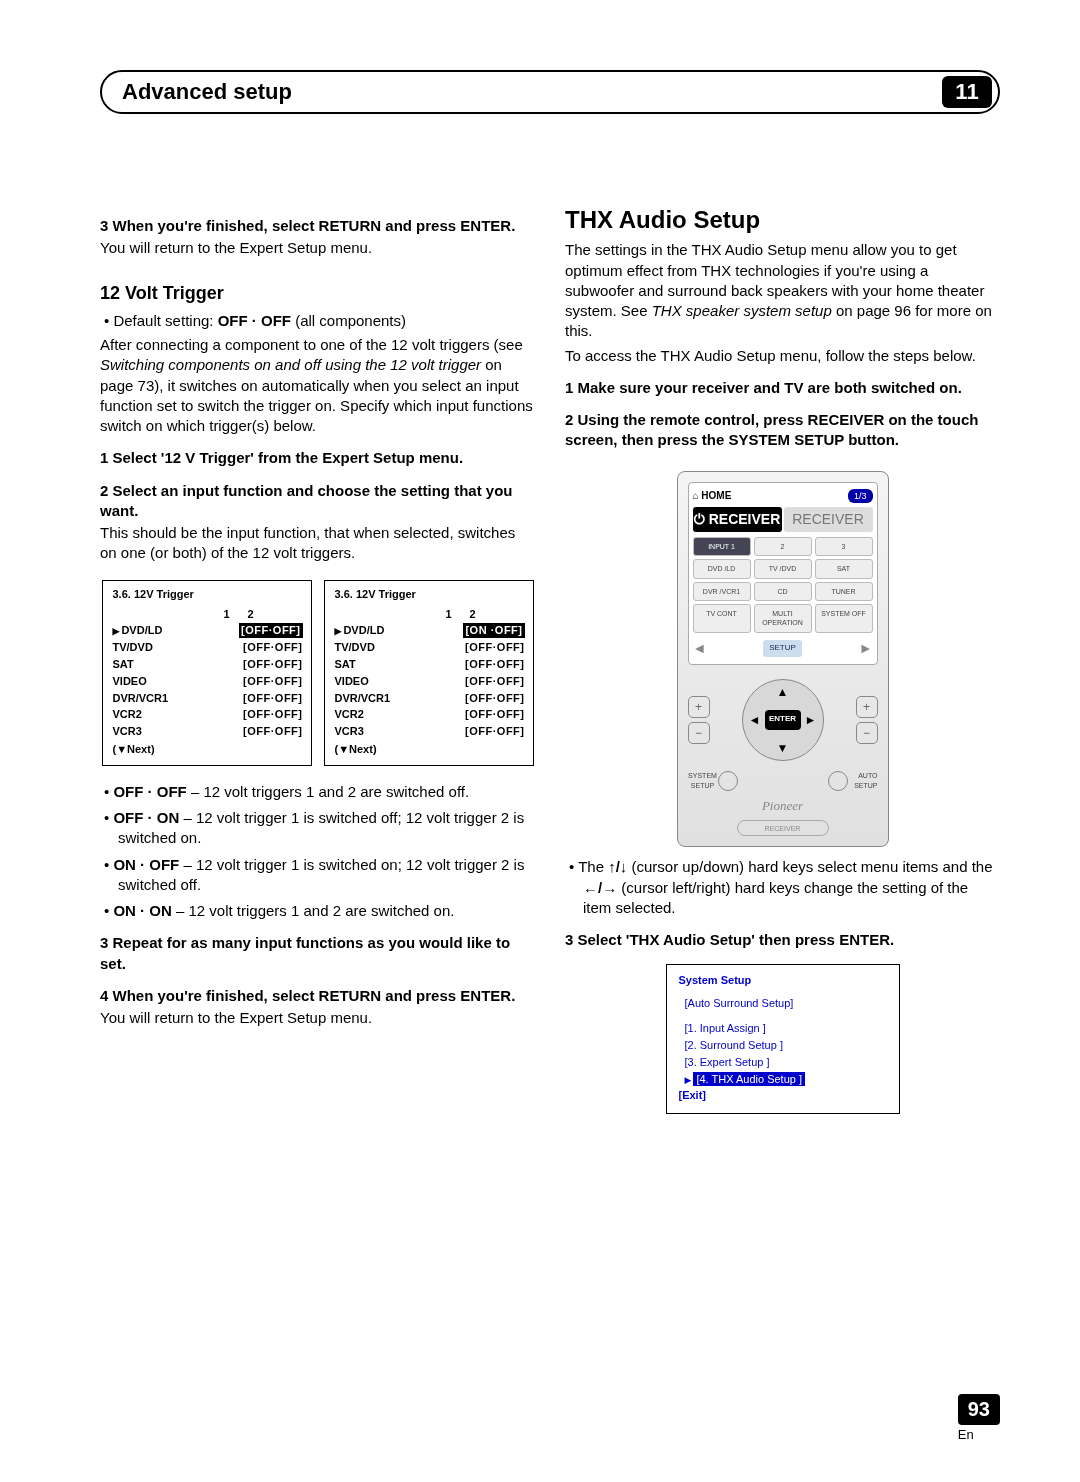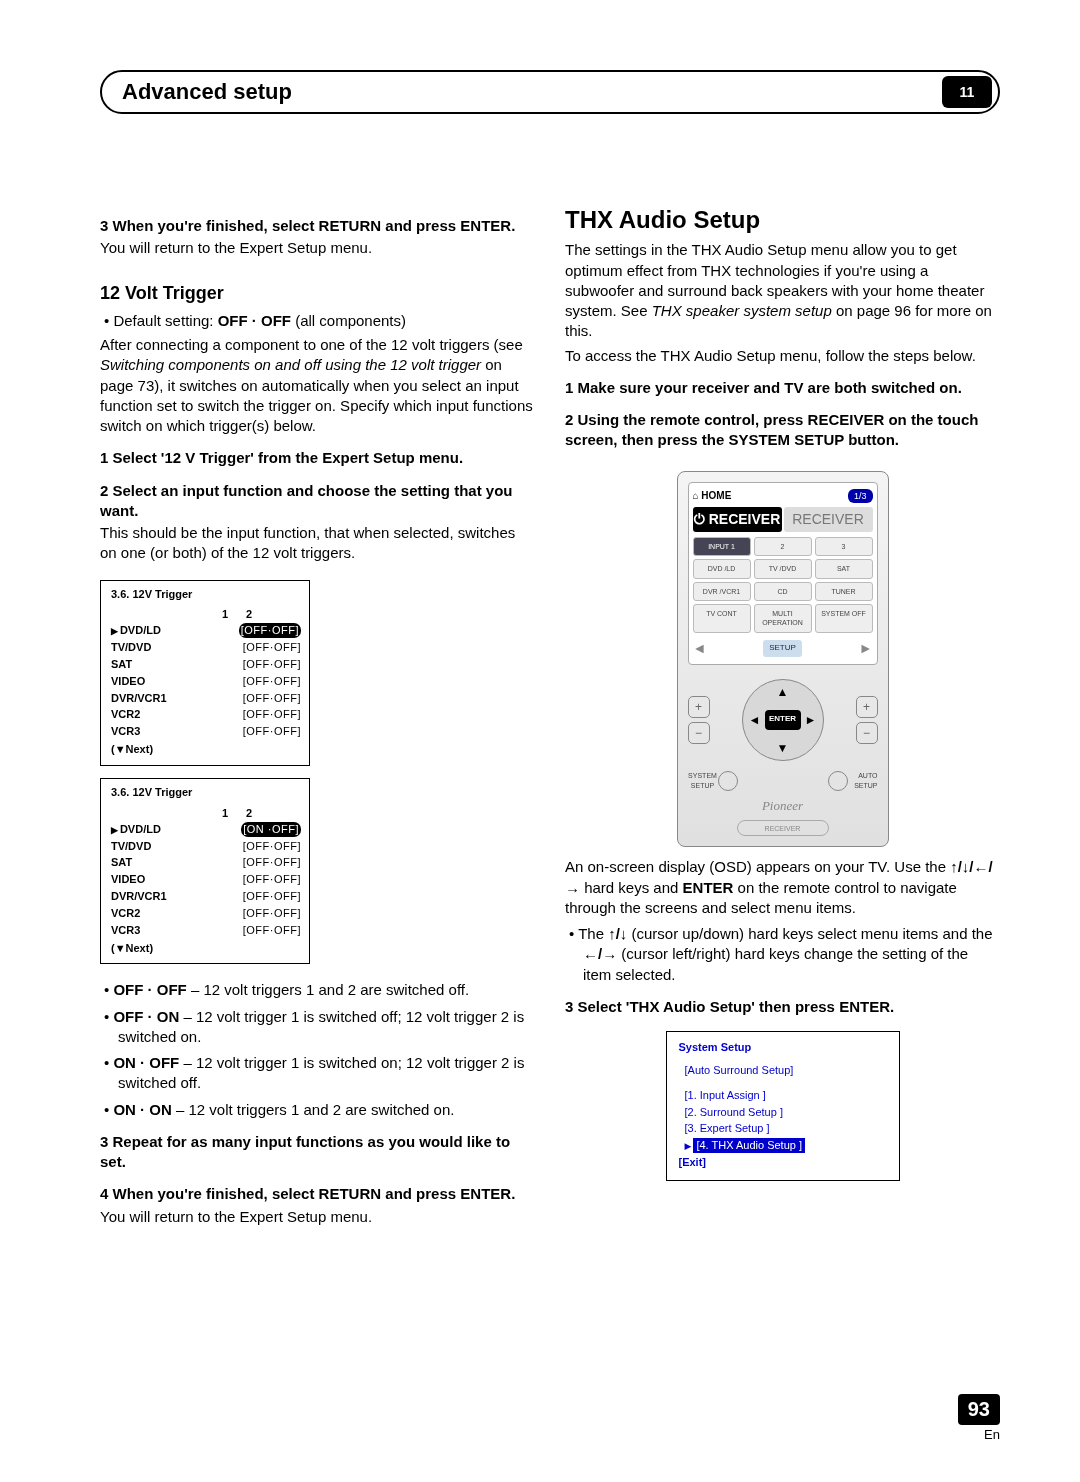--- a/index.html
+++ b/index.html
@@ -1,41 +1,41 @@
 <!DOCTYPE html>
 <html><head>
 <meta charset="utf-8">
 <style>
   body { margin:0; padding:0; background:#fff; font-family: Arial, Helvetica, sans-serif; color:#000; }
   .page { width:1080px; height:1482px; margin:0 auto; position:relative; padding:70px 80px 0 100px; box-sizing:border-box; }
   .header-row { display:flex; align-items:center; border:2px solid #000; border-radius:28px; height:40px; padding:0 6px 0 20px;gap:41px; }
   .header-title { font-weight:bold; font-size:22px; flex:1; }
-  .header-badge { background:#000; color:#fff; width:50px; height:32px; border-radius:6px; display:flex; align-items:center; justify-content:center; font-weight:bold; font-size:14px; }
+  .header-badge { background:#000; color:#fff; width:50px; height:32px; border-radius:6px; display:flex; align-items:center; justify-content:center; font-weight:bold; font-size:22px; }
   .columns { display:flex; margin-top:90px; gap:30px; }
   .col { width:50%; font-size:15px; line-height:1.35; }
   .bold { font-weight:bold; }
   .h2 { font-weight:bold; font-size:18px; margin-top:22px; }
   .h1 { font-weight:bold; font-size:24px; color:#000; }
   .italic { font-style:italic; }
   .bullet { padding-left:18px; text-indent:-14px; margin-top:6px; }
   .bullet:before { content:"• "; }
   .para { margin-top:4px; }
   .step { font-weight:bold; margin-top:12px; }
   .step-body { font-weight:normal; }
   .small-para { margin-top:2px; }
   
-  .osd-pair { display:flex; gap:12px; justify-content:center; margin:16px 0;flex-direction:column; }
+  .osd-pair { display:flex; gap:12px; justify-content:center; margin:16px 0; }
   .osd-box { border:1px solid #000; width:190px; padding:6px 8px 8px 10px; font-family: Arial, sans-serif; font-size:11px; }
   .osd-title { font-weight:bold; margin-bottom:6px; }
   .osd-tblhead { display:flex; justify-content:flex-end; font-weight:bold; padding-right:40px; }
   .osd-tblhead span{ width:24px; text-align:center;}
   .osd-row { display:flex; justify-content:space-between; padding:1px 0;align-items:flex-end; }
   .osd-row .lab { font-weight:bold; flex:1; }
   .osd-row .lab.first:before { content:"▶"; font-size:9px; margin-right:2px;}
-  .osd-row .val { font-weight:normal; letter-spacing:0.5px;border-radius:7px;}
+  .osd-row .val { font-weight:bold; letter-spacing:0.5px;}
   .osd-row .val.inv { background:#000; color:#fff; padding:0 2px;}
   .osd-next { font-weight:bold; margin-top:2px;}
   
   .remote-wrap { display:flex; justify-content:center; margin:20px 0 10px 0;}
   .remote { width:190px; border:1px solid #888; border-radius:8px; background:linear-gradient(#f4f4f4,#e0e0e0); padding:10px; font-size:9px; color:#555; text-align:center; }
   .remote-screen { background:#fff; border:1px solid #aaa; border-radius:4px; padding:6px 4px; }
   .rs-top { display:flex; align-items:center; justify-content:space-between; }
   .rs-home { font-weight:bold; color:#000; font-size:10px;}
   .rs-home:before{ content:"⌂ "; }
   .rs-page { background:#00a; color:#fff; font-size:9px; padding:1px 6px; border-radius:6px;}
@@ -64,21 +64,21 @@
   
   .ss-wrap { display:flex; justify-content:center; margin-top:14px;}
   .ss-box { border:1.5px solid #000; width:210px; padding:8px 10px 10px 12px; font-size:11px; }
   .ss-title { font-weight:bold; color:#00c; margin-bottom:8px;}
   .ss-line { font-weight:normal; color:#00c; margin:2px 0 2px 6px;}
   .ss-line.sel { background:#00c; color:#fff; display:inline-block; padding:0 3px;}
   .ss-line.sel-row:before{ content:"▶"; color:#00c; font-size:9px; margin-right:2px;}
   .ss-exit { font-weight:bold; color:#00c; }
   .arrows-inline { font-weight:bold; }
   
-  .pagenum { position:absolute; right:80px; bottom:40px; text-align:right;}
+  .pagenum { position:absolute; right:80px; bottom:40px; text-align:left;}
   .pagenum .box { background:#000; color:#fff; font-weight:bold; font-size:20px; padding:4px 10px; border-radius:4px;}
   .pagenum .en { font-size:13px; color:#000; margin-top:2px;}
 </style>
 </head>
 <body>
 
 <div class="page">
   <div class="header-row">
     <div class="header-title">Advanced setup</div>
     <div class="header-badge">11</div>
@@ -251,23 +251,20 @@
             <div class="rb-dot"></div>
             <div style="flex:1"></div>
             <div class="rb-dot"></div>
             <div class="rb-label" style="text-align:right">AUTO SETUP</div>
           </div>
           <div class="brand">Pioneer</div>
           <div class="rcv-pill">RECEIVER</div>
         </div>
       </div>
 
-      <div class="para">
-        <span>An on-screen display (OSD) appears on your TV. Use the </span><span class="arrows-inline">↑/↓/←/→</span><span> hard keys and </span><span class="bold">ENTER</span><span> on the remote control to navigate through the screens and select menu items.</span>
-      </div>
       <div class="bullet">
         <span>The </span><span class="arrows-inline">↑/↓</span><span> (cursor up/down) hard keys select menu items and the </span><span class="arrows-inline">←/→</span><span> (cursor left/right) hard keys change the setting of the item selected.</span>
       </div>
 
       <div class="step">3   Select 'THX Audio Setup' then press ENTER.</div>
 
       <div class="ss-wrap">
         <div class="ss-box">
           <div class="ss-title">System Setup</div>
           <div class="ss-line">[Auto Surround Setup]</div>

